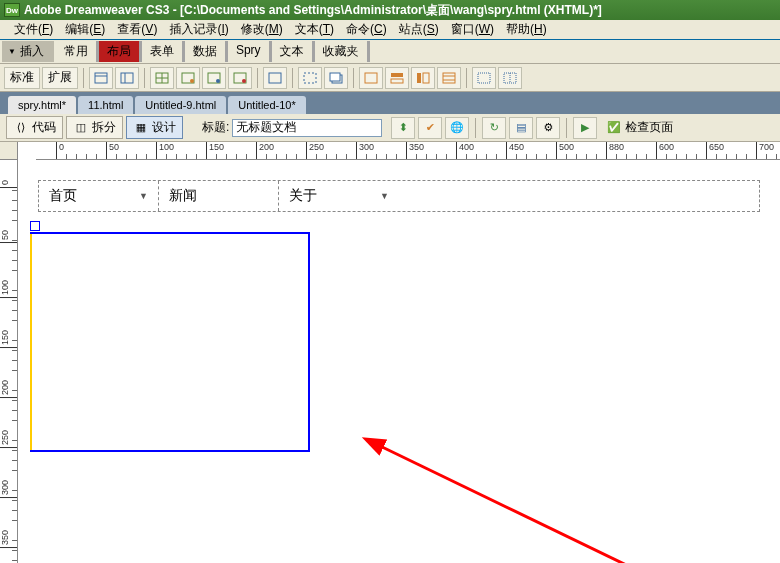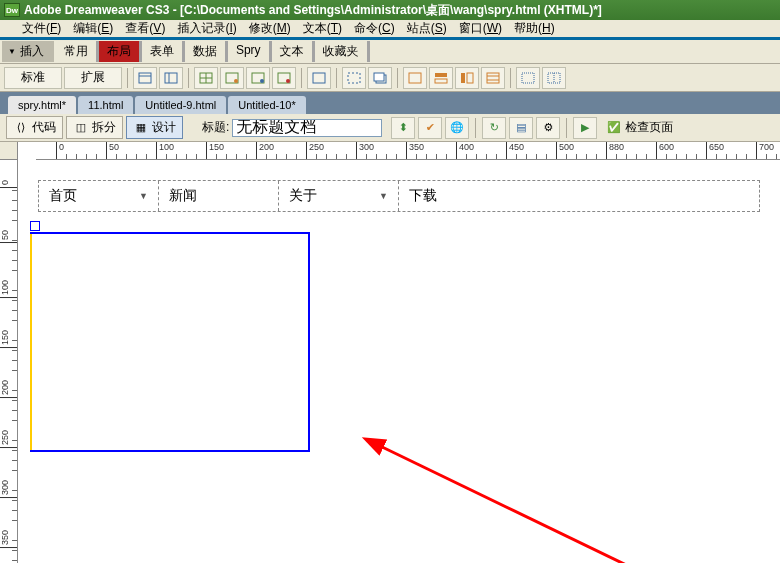--- a/index.html
+++ b/index.html
@@ -1,38 +1,38 @@
 <!DOCTYPE html>
 <html><head>
 <meta charset="utf-8">
 <style>
 * { box-sizing: border-box; margin: 0; padding: 0; font-family: "Microsoft YaHei", "SimSun", Tahoma, sans-serif; }
 body { background: #fff; width: 780px; height: 563px; overflow: hidden; position: relative; }
 .titlebar { background: linear-gradient(#4a8a3a, #3c7a2e); height: 20px; display: flex; align-items: center; padding: 0 4px; color: #fff; font-size: 12px; font-weight: bold; }
 .titlebar .logo { width: 16px; height: 14px; background: #5aa53a; border: 1px solid #2a5a1a; margin-right: 4px; display: flex; align-items: center; justify-content: center; font-size: 8px; color: #fff; }
-.menubar { background: #ece9d8; height: 20px; display: flex; align-items: center; padding: 0 16px; font-size: 12px; border-bottom: 3px solid #0369a1; }
+.menubar { background: #ece9d8; height: 20px; display: flex; align-items: center; padding: 0 8px; font-size: 12px; border-bottom: 1px solid #0369a1; }
 .menubar .mitem { padding: 2px 6px; cursor: default; }
 .mitem .uline { text-decoration: underline; }
 .insertbar { background: #ece9d8; height: 24px; display: flex; align-items: center; font-size: 12px; border-bottom: 1px solid #aca899; }
 .insertbar .dropdown { background: #bdbaab; padding: 2px 10px 2px 6px; margin: 0 2px; display: flex; align-items: center; gap: 4px; }
 .insertbar .dropdown .arrow { font-size: 8px; }
 .tab { padding: 2px 8px; border-right: 3px solid #a3a3a3; cursor: default; }
 .tab.active { background: #b91c1c; }
 .toolbar { background: #ece9d8; height: 28px; display: flex; align-items: center; padding: 0 4px; gap: 2px; border-bottom: 1px solid #aca899; }
 .tbtn { width: 24px; height: 22px; border: 1px solid #c0c0b0; background: #f5f3e8; display: flex; align-items: center; justify-content: center; font-size: 11px; cursor: default; }
-.tbtn-text { padding: 0 16px; width: auto; font-size: 12px; }
+.tbtn-text { padding: 0 5px; width: auto; font-size: 12px; }
 .sep { width: 1px; height: 20px; background: #aca899; margin: 0 3px; }
 .tabstrip { background: #6b8299; height: 22px; display: flex; align-items: flex-end; padding: 0 8px; gap: 2px; }
 .doctab { background: #c5d2e0; padding: 3px 10px; font-size: 11px; border-radius: 3px 3px 0 0; cursor: default; }
 .doctab.active { background: #e8e8e8; }
 .doctoolbar { background: #ece9d8; height: 28px; display: flex; align-items: center; padding: 0 6px; gap: 3px; font-size: 12px; border-bottom: 1px solid #aca899; }
 .viewbtn { padding: 2px 6px; border: 1px solid #aca899; background: #f5f3e8; display: flex; align-items: center; gap: 3px; cursor: default; }
 .viewbtn.active { background: #dde8f5; border-color: #6a8ab0; }
 .titlelabel { margin-left: 16px; }
-.titleinput { width: 150px; height: 18px; border: 1px solid #7f9db9; padding: 0 3px; font-size: 16px; }
+.titleinput { width: 150px; height: 18px; border: 1px solid #7f9db9; padding: 0 3px; font-size: 12px; }
 .icon { width: 16px; height: 16px; display: inline-flex; align-items: center; justify-content: center; font-size: 11px; }
 .ruler-h { background: #fff; height: 18px; border-bottom: 1px solid #888; position: relative; overflow: hidden; margin-left: 18px; }
 .ruler-h .tick { position: absolute; top: 0; font-size: 9px; color: #333; border-left: 1px solid #333; height: 18px; padding-left: 2px; }
 .ruler-h .minor { position: absolute; top: 12px; border-left: 1px solid #666; height: 6px; }
 .workarea { display: flex; height: 420px; }
 .ruler-v { background: #fff; width: 18px; border-right: 1px solid #888; position: relative; overflow: hidden; }
 .ruler-v .tick { position: absolute; left: 0; font-size: 9px; color: #333; border-top: 1px solid #333; width: 18px; writing-mode: vertical-rl; transform: rotate(180deg); padding-top: 2px; }
 .ruler-v .minor { position: absolute; left: 12px; border-top: 1px solid #666; width: 6px; }
 .canvas { flex: 1; background: #fff; position: relative; padding: 20px; }
 .sprymenu { display: flex; border: 1px dashed #888; }
@@ -358,23 +358,20 @@
           <span>首页</span>
           <span class="drop">▼</span>
         </div>
         <div class="cell" style="width: 120px;">
           <span>新闻</span>
         </div>
         <div class="cell" style="width: 120px;">
           <span>关于</span>
           <span class="drop">▼</span>
         </div>
-        <div class="cell" style="width: 130px;">
-          <span>下载</span>
-        </div>
       </div>
     <div class="selectbox" id="selbox" style="left: 12px; top: 72px; width: 280px; height: 220px;">
       <div class="handle"></div>
     </div>
     <svg class="arrow-overlay" width="760" height="420" style="left:0;top:0">
       <defs>
           <marker id="ah" markerWidth="10" markerHeight="10" refX="2" refY="3" orient="auto">
             <path d="M0,0 L0,6 L8,3 z" fill="#ff0000"></path>
           </marker>
         </defs>

